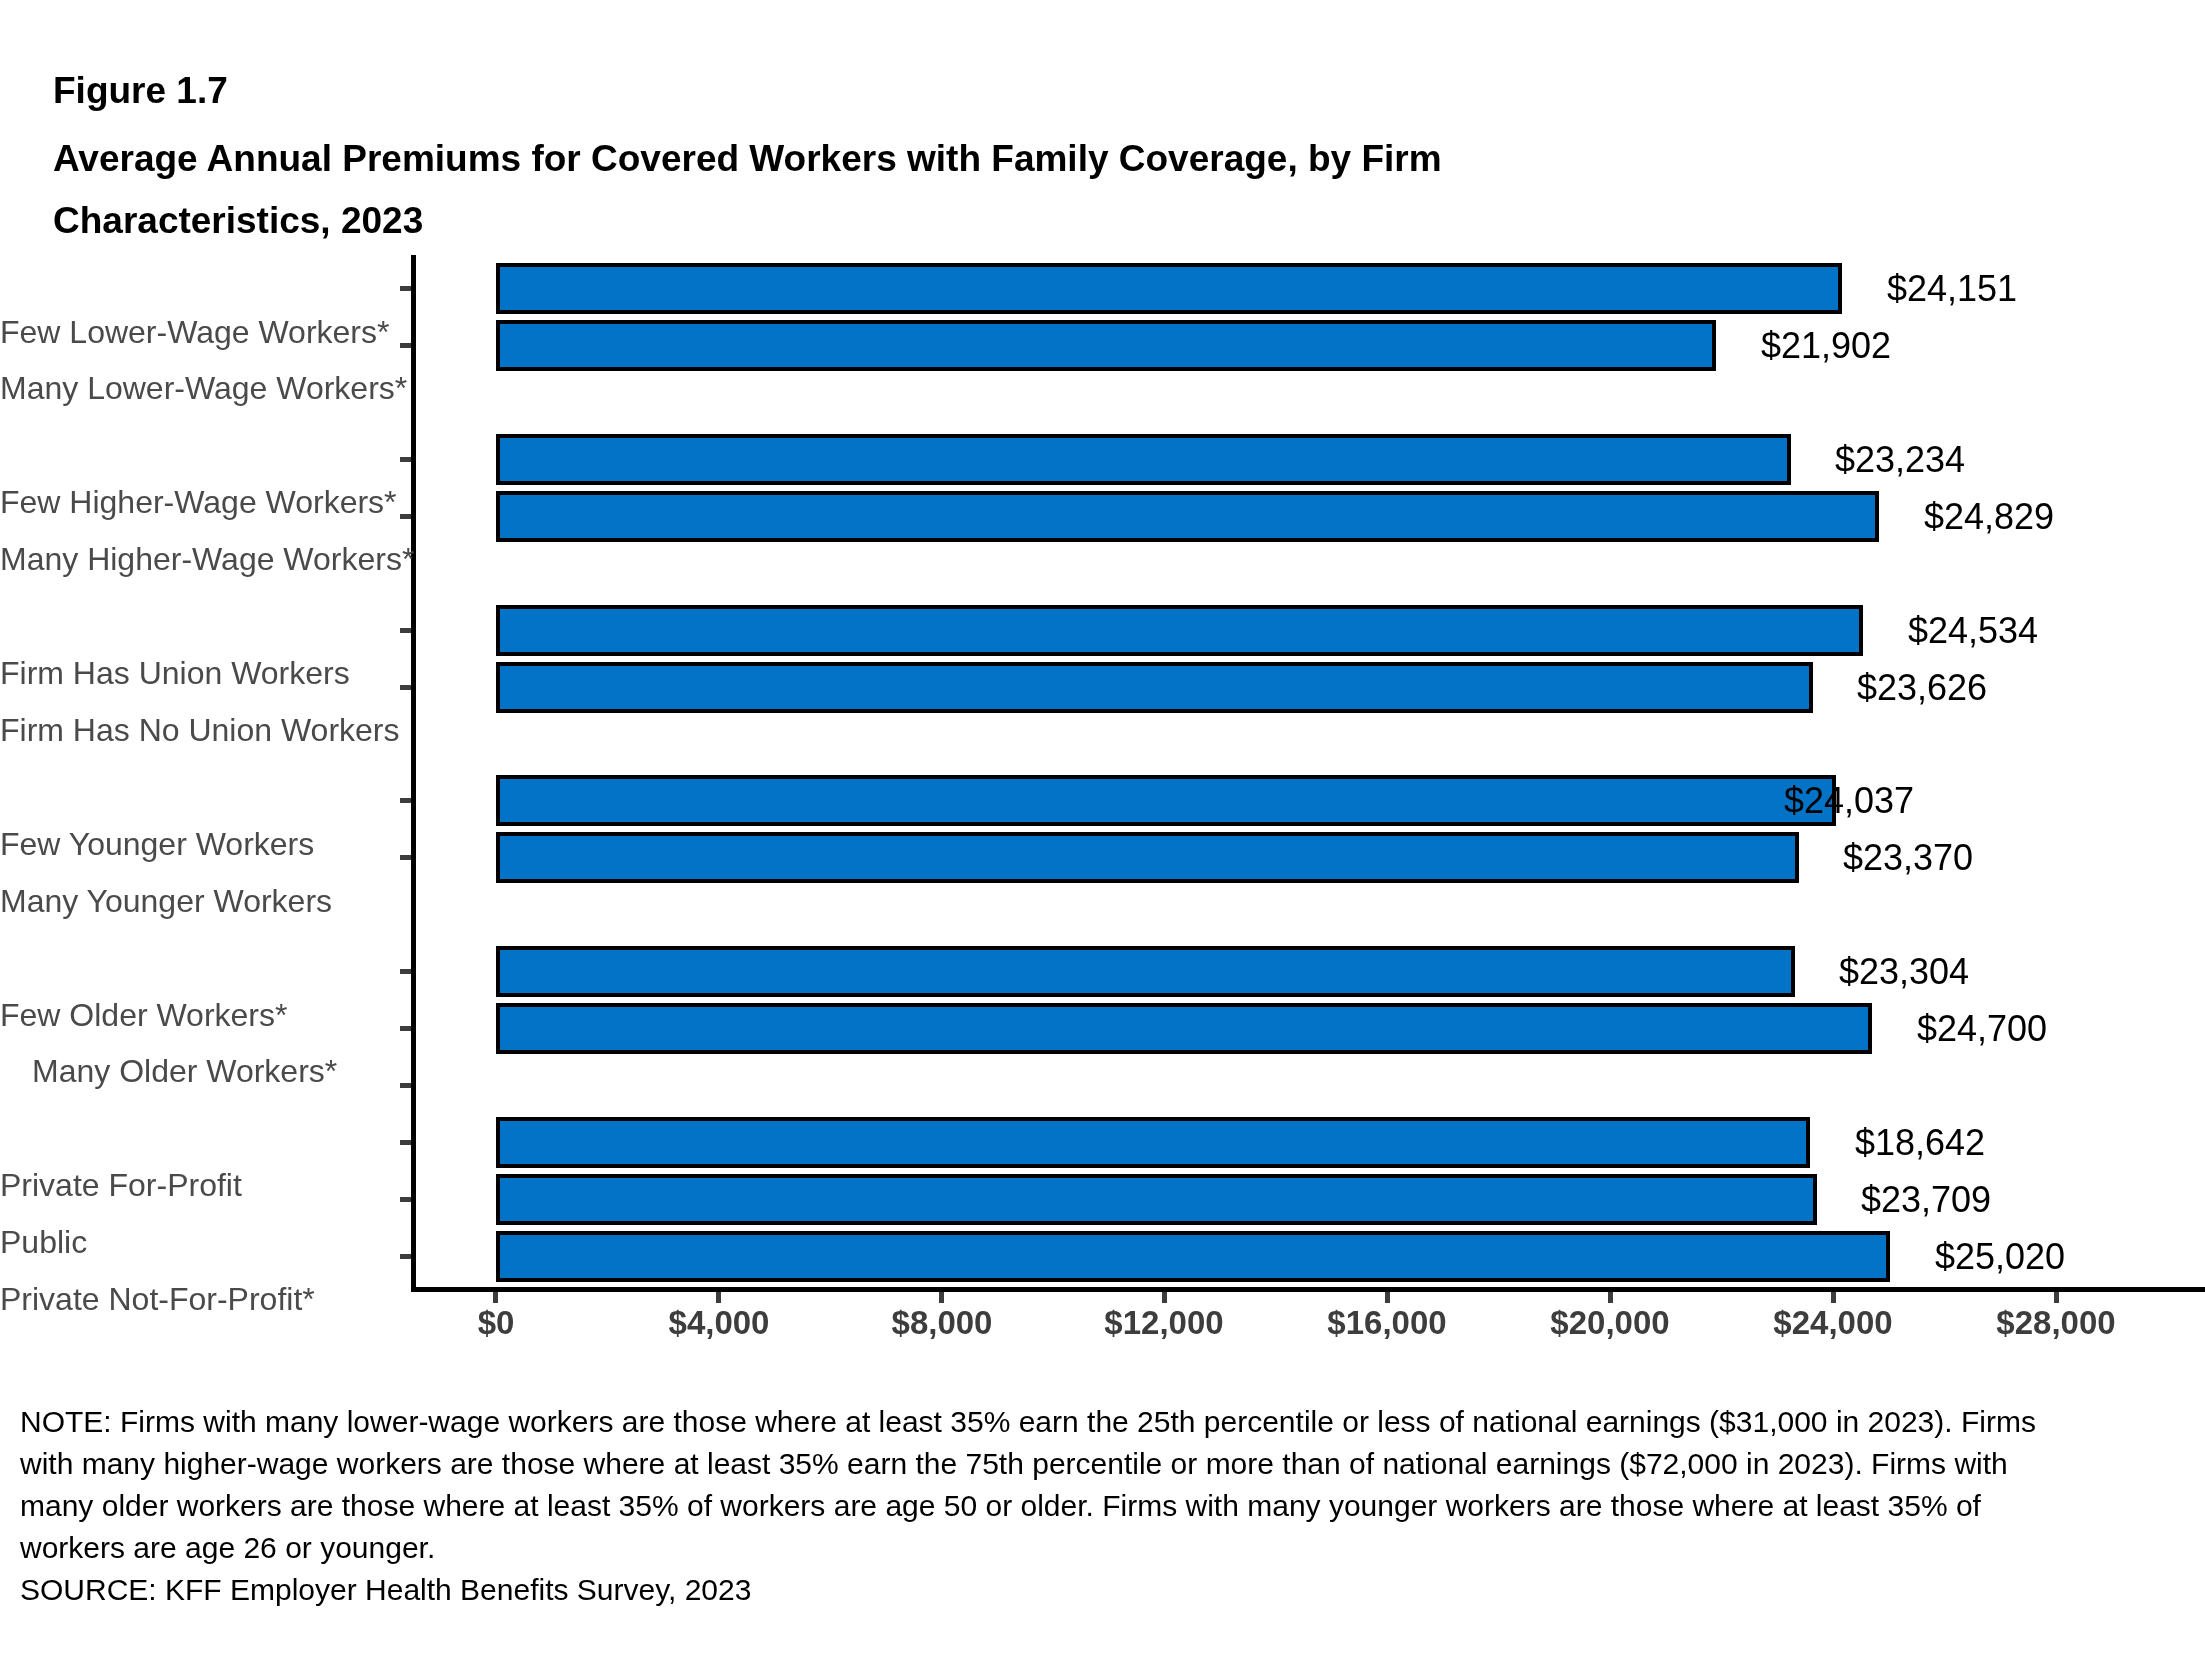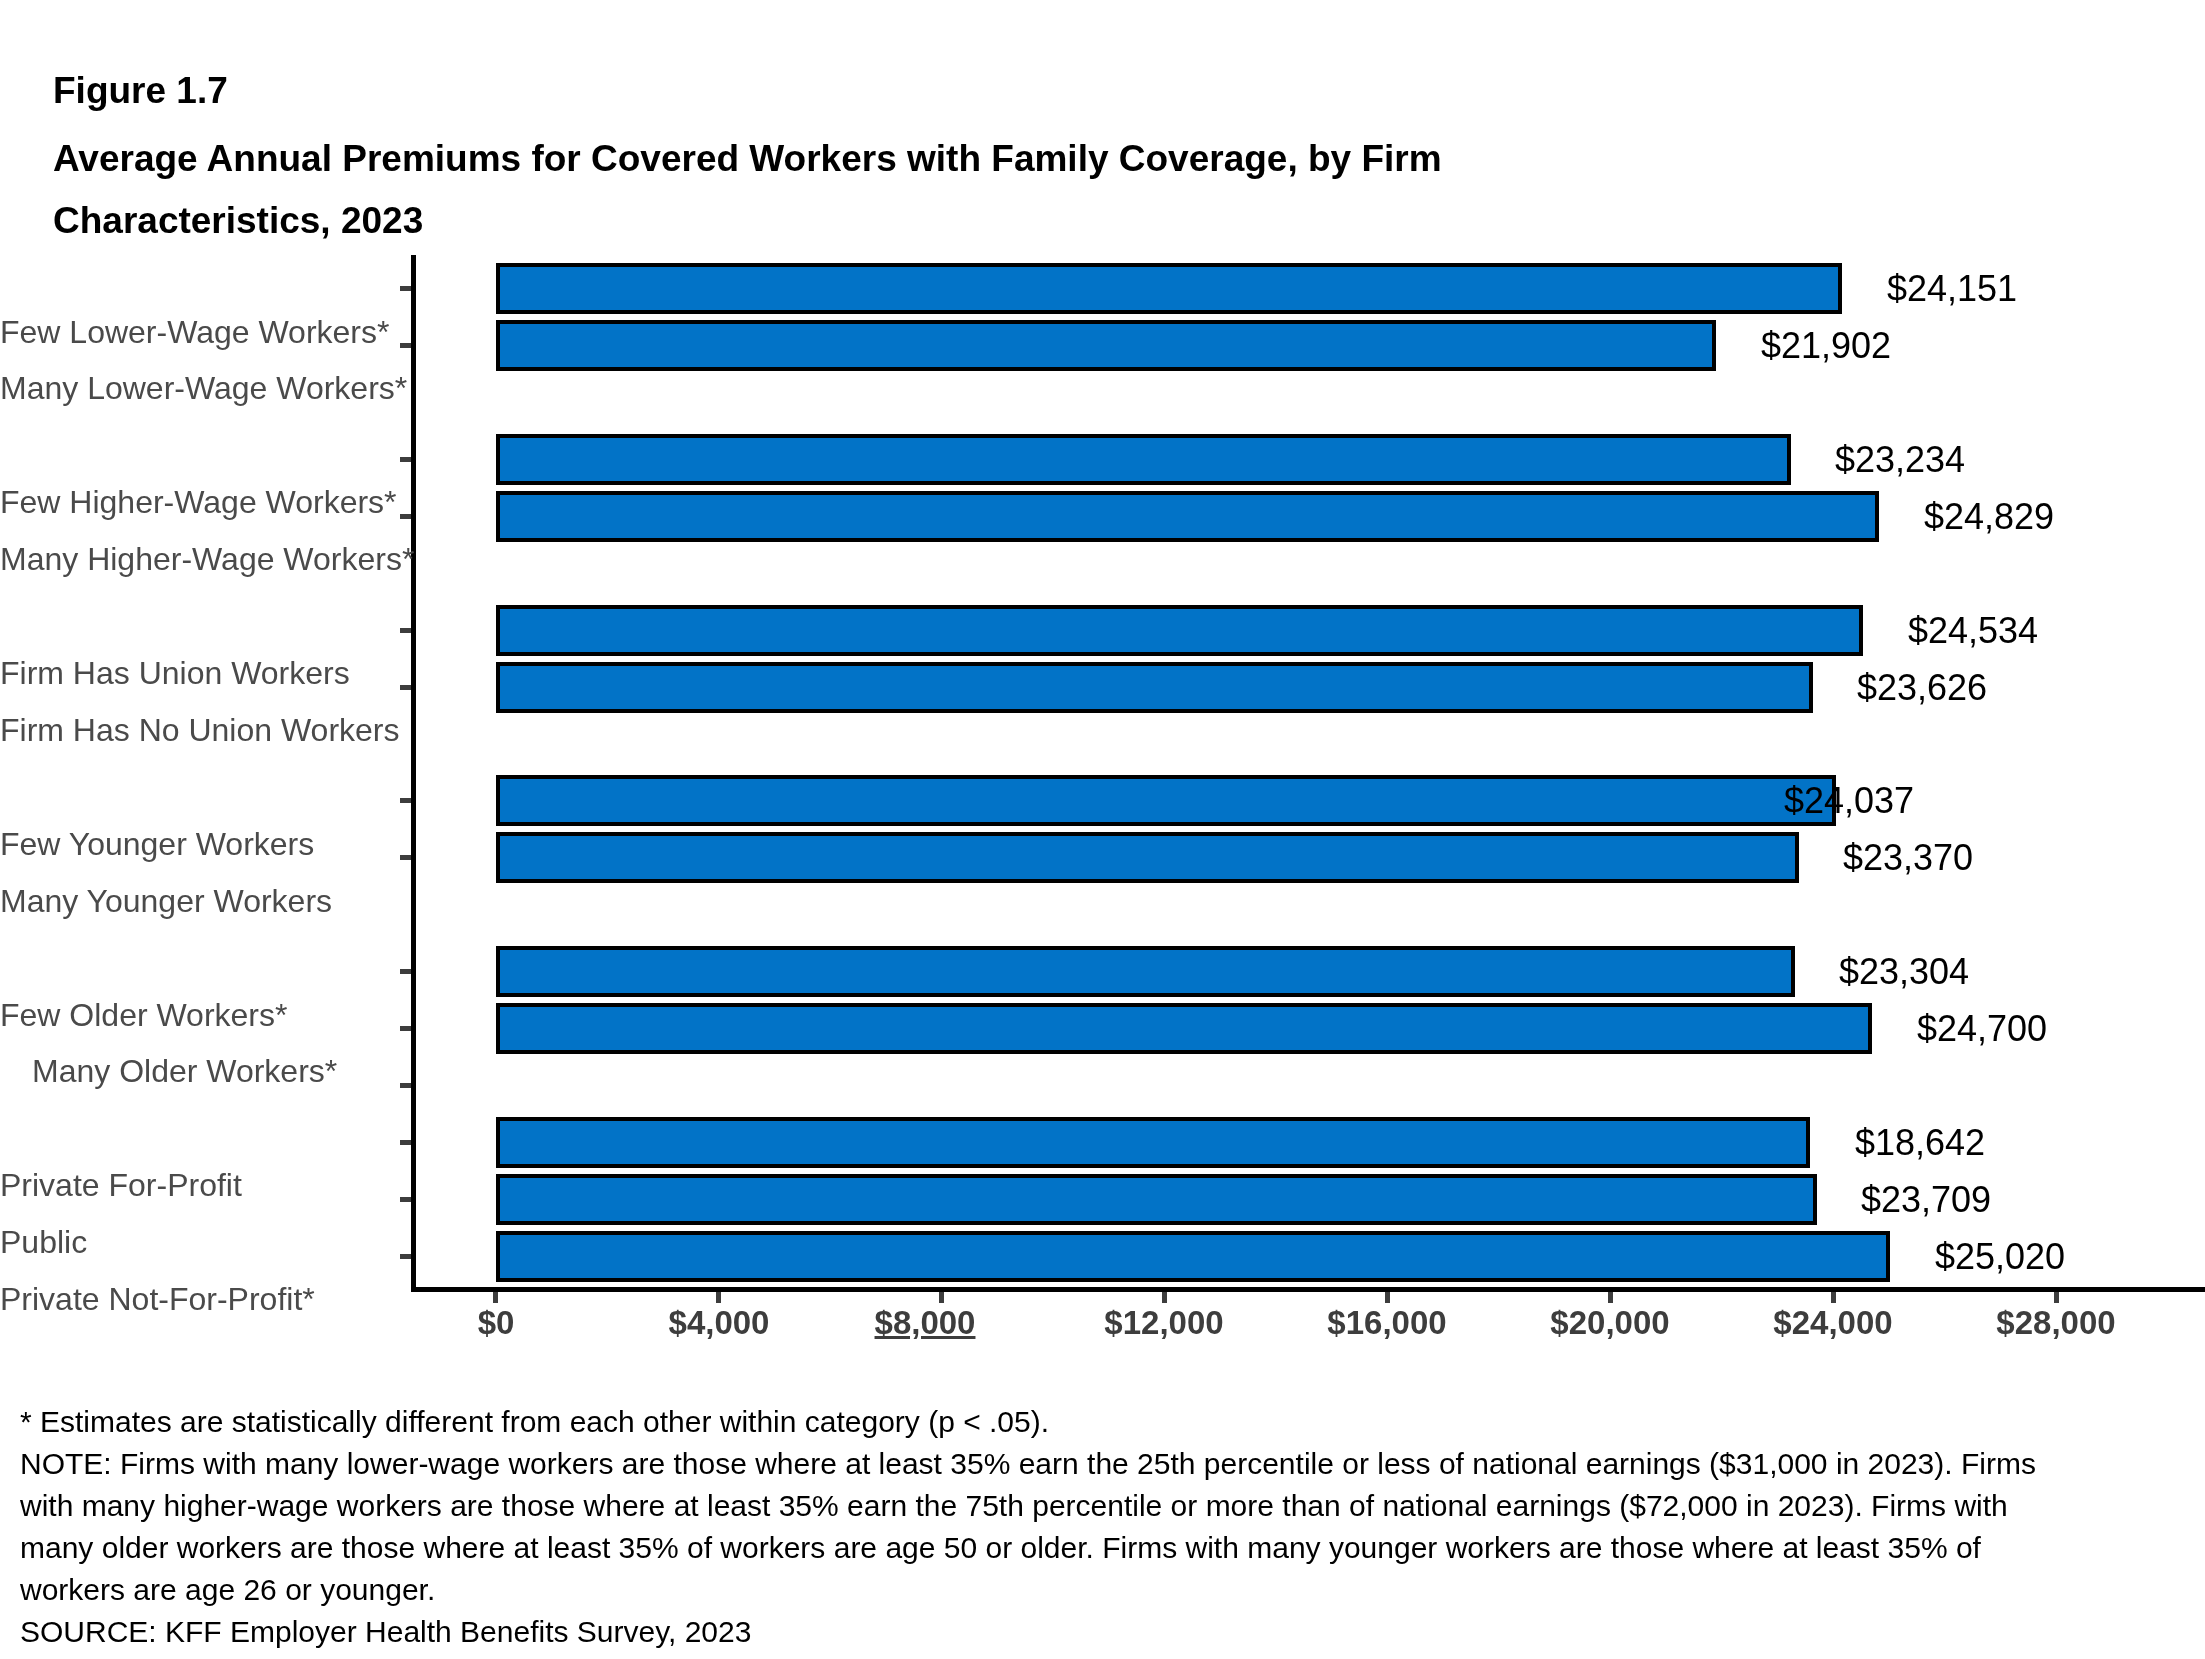--- a/index.html
+++ b/index.html
@@ -96,34 +96,33 @@
     <div class="val-label" style="left: 1861px; top: 1174px;">$23,709</div>
     <div class="ytick" style="top: 1254px;"></div>
     <div class="cat-label" style="top: 1233px;">Private Not-For-Profit*</div>
     <div class="bar" style="left: 496px; top: 1231px; width: 1394px; background: rgb(2, 115, 199); border-color: rgb(0, 0, 0);"></div>
     <div class="val-label" style="left: 1935px; top: 1231px;">$25,020</div>
     <div class="xtick" style="left: 493px;"></div>
     <div class="xtick-label" style="left: 401px;">$0</div>
     <div class="xtick" style="left: 716px;"></div>
     <div class="xtick-label" style="left: 624px;">$4,000</div>
     <div class="xtick" style="left: 939px;"></div>
-    <div class="xtick-label" style="left: 830px; text-decoration: underline;">$8,000</div>
+    <div class="xtick-label" style="left: 847px;">$8,000</div>
     <div class="xtick" style="left: 1162px;"></div>
     <div class="xtick-label" style="left: 1069px;">$12,000</div>
     <div class="xtick" style="left: 1385px;"></div>
     <div class="xtick-label" style="left: 1292px;">$16,000</div>
     <div class="xtick" style="left: 1608px;"></div>
     <div class="xtick-label" style="left: 1515px;">$20,000</div>
     <div class="xtick" style="left: 1831px;"></div>
     <div class="xtick-label" style="left: 1738px;">$24,000</div>
     <div class="xtick" style="left: 2054px;"></div>
     <div class="xtick-label" style="left: 1961px;">$28,000</div>
   </div>
 
 <div class="footnotes" id="footnotes">
-    <div class="footnote-line">* Estimates are statistically different from each other within category (p &lt; .05).</div>
     <div class="footnote-line">NOTE: Firms with many lower-wage workers are those where at least 35% earn the 25th percentile or less of national earnings ($31,000 in 2023). Firms</div>
     <div class="footnote-line">with many higher-wage workers are those where at least 35% earn the 75th percentile or more than of national earnings ($72,000 in 2023). Firms with</div>
     <div class="footnote-line">many older workers are those where at least 35% of workers are age 50 or older. Firms with many younger workers are those where at least 35% of</div>
     <div class="footnote-line">workers are age 26 or younger.</div>
     <div class="footnote-line">SOURCE: KFF Employer Health Benefits Survey, 2023</div>
   </div>
 
 
 </body></html>

